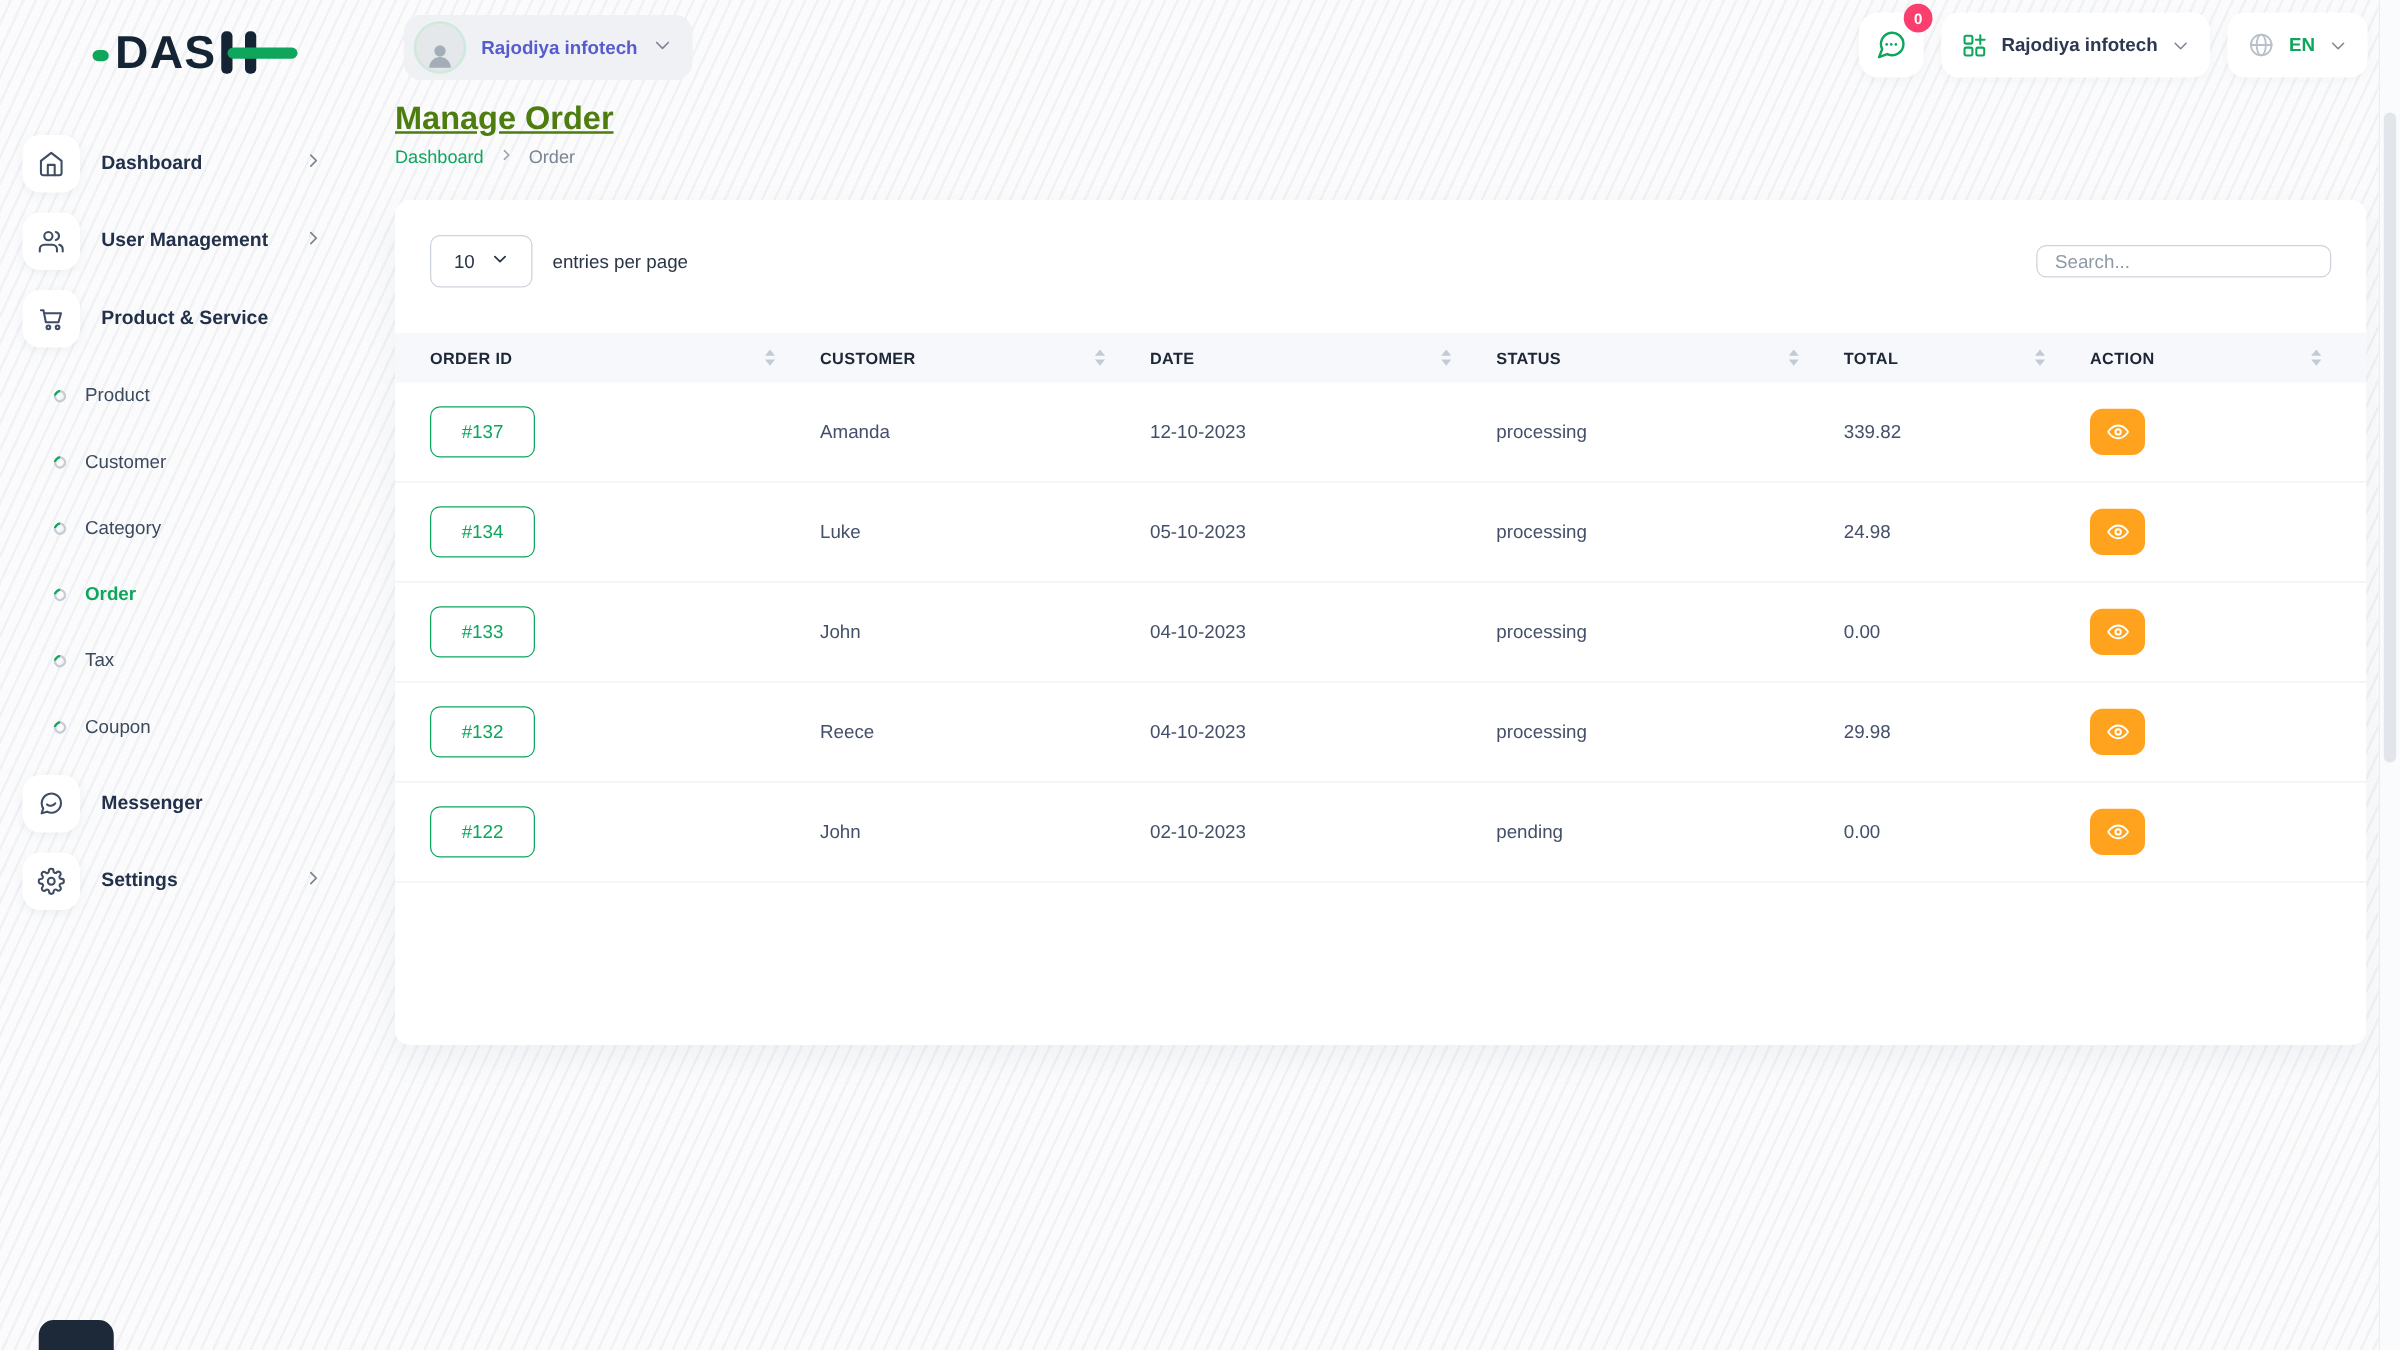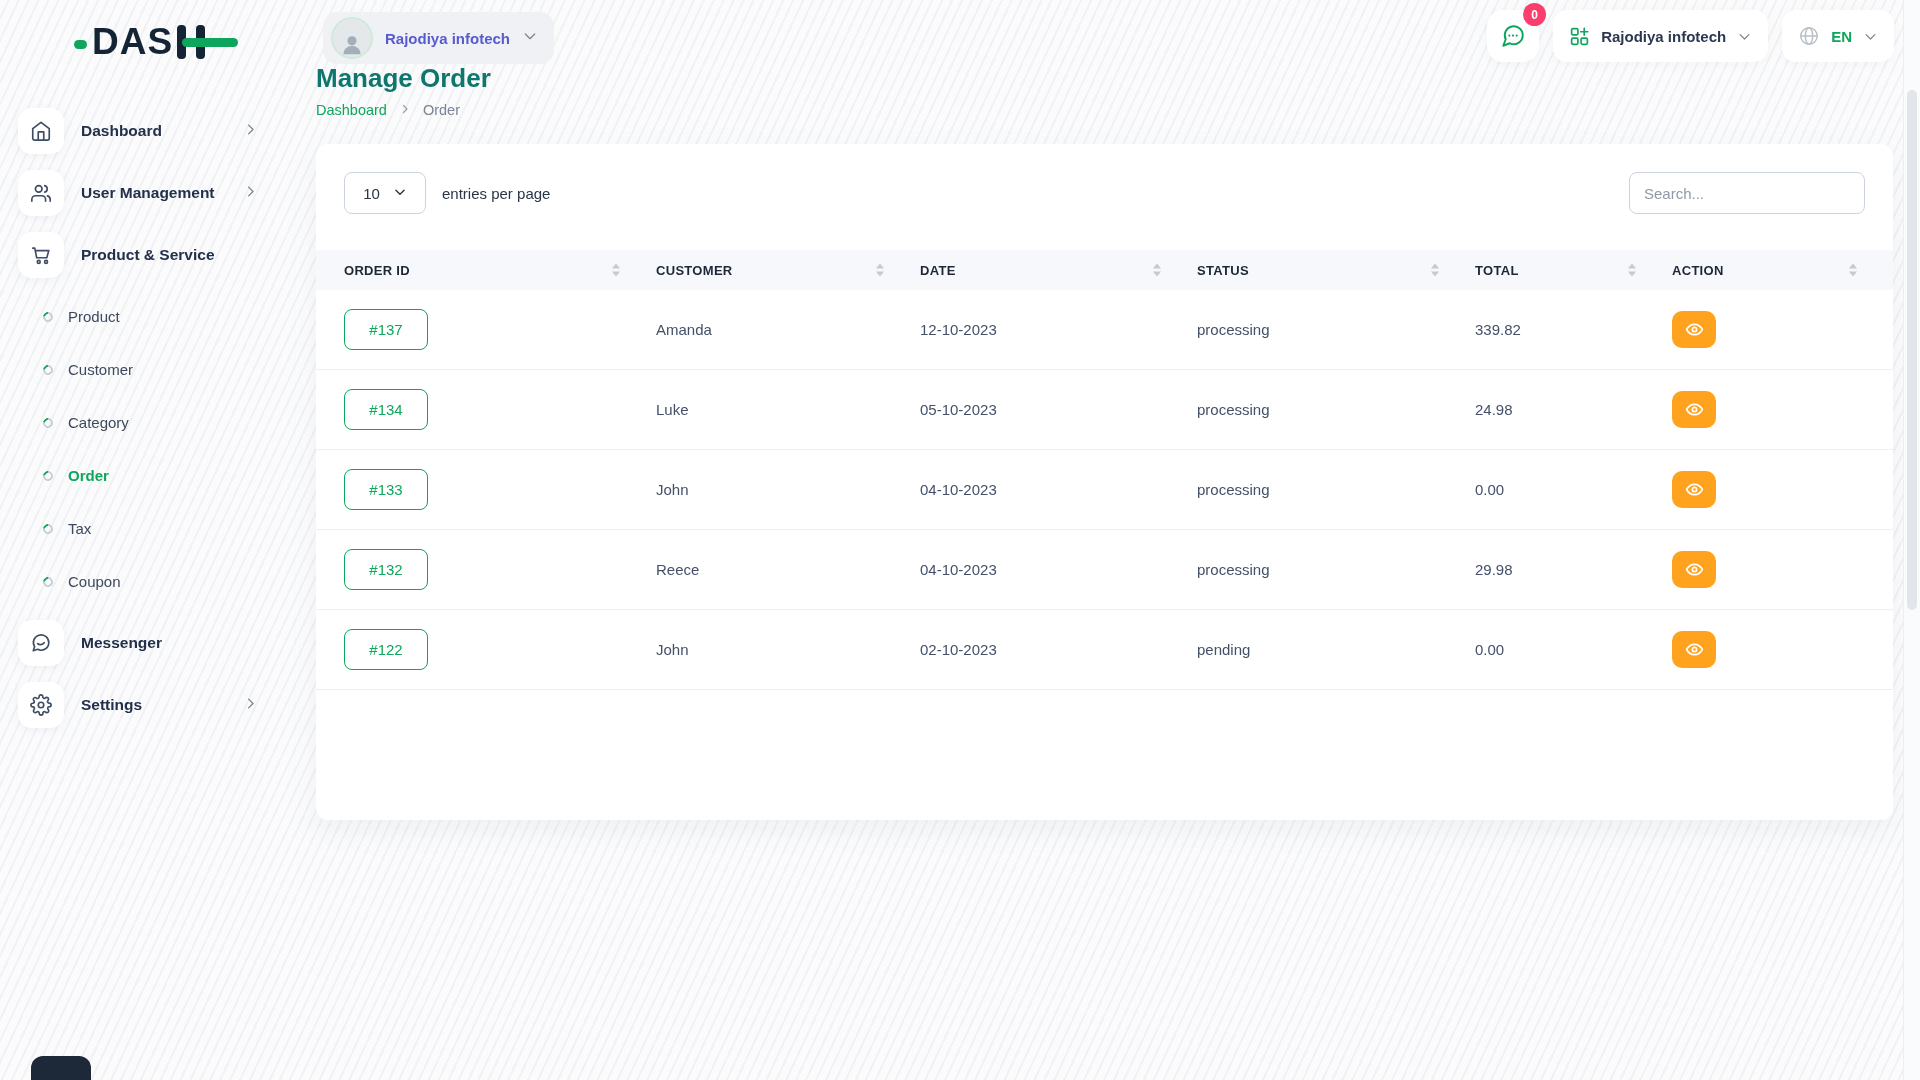--- a/index.html
+++ b/index.html
@@ -57,34 +57,34 @@
   .woo-block .chev{position:absolute;right:18px;color:#fff;}
   .sub-list{list-style:none;margin:4px 0;padding:0 0 0 43px;}
   .sub-item{height:53px;display:flex;align-items:center;cursor:pointer;}
   .bullet{width:10px;height:10px;border-radius:50%;border:2px solid #c6cdd6;border-top-color:var(--green);
     transform:rotate(-40deg);box-sizing:border-box;flex:none;}
   .sub-item .label{margin-left:15px;font-size:15px;font-weight:500;color:#3c4a5e;}
   .sub-item.active .label{color:var(--green);font-weight:700;}
 
   
   .main{position:absolute;left:316px;top:0;width:1577px;}
-  .page-title{margin-top:60px;font-size:26px;font-weight:700;color:#0f766e;line-height:36px;}
+  .page-title{margin-top:76px;font-size:26px;font-weight:700;color:#4d7c0f;line-height:36px;text-decoration:underline;}
   .breadcrumb{margin-top:6px;font-size:14.5px;display:flex;align-items:center;gap:12px;}
   .bc-link{color:var(--green);cursor:pointer;}
   .bc-sep{color:#97a0ad;}
   .bc-current{color:#7b8594;}
 
   .card{margin-top:26px;width:1577px;height:676px;background:#fff;border-radius:12px;box-sizing:border-box;
     box-shadow:0 10px 24px rgba(160,174,192,.12);}
   .card-controls{display:flex;align-items:center;padding:28px 28px 0;}
   .pp-select{width:82px;height:42px;border:1px solid #cdd3dc;border-radius:8px;background:#fff;
     display:flex;align-items:center;justify-content:center;gap:13px;font-size:15px;color:#2a3545;cursor:pointer;box-sizing:border-box;}
   .pp-select .chev{color:#2a3545;}
   .pp-label{margin-left:16px;font-size:15px;color:#2a3545;}
-  .search-input{margin-left:auto;width:236px;height:42px;border:1px solid #cdd3dc;border-radius:8px;padding:0 14px;
+  .search-input{margin-left:auto;width:236px;height:26px;border:1px solid #cdd3dc;border-radius:8px;padding:0 14px;
     font-size:15px;color:#2a3545;box-sizing:border-box;outline:none;font-family:"Liberation Sans",sans-serif;background:#fff;}
   .search-input::placeholder{color:#8f99a6;}
 
   table{width:100%;border-collapse:collapse;table-layout:fixed;margin-top:36px;}
   thead th{background:#f7f8fc;height:40px;font-size:13px;font-weight:700;color:#1d2736;text-align:left;
     padding:0;position:relative;letter-spacing:.3px;cursor:pointer;}
   th.first,td.first{padding-left:28px;}
   .sort{position:absolute;right:36px;top:50%;transform:translateY(-50%);display:flex;flex-direction:column;gap:3px;}
   .sort i{width:0;height:0;border-left:4.5px solid transparent;border-right:4.5px solid transparent;display:block;}
   .sort .up{border-bottom:5px solid #c3cad4;}

